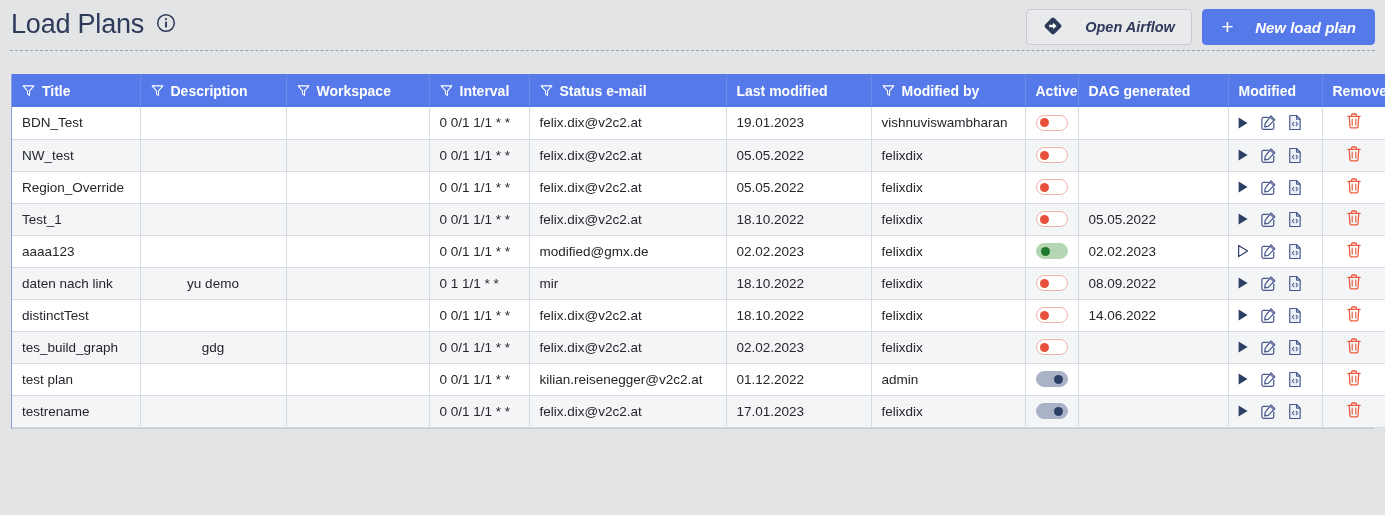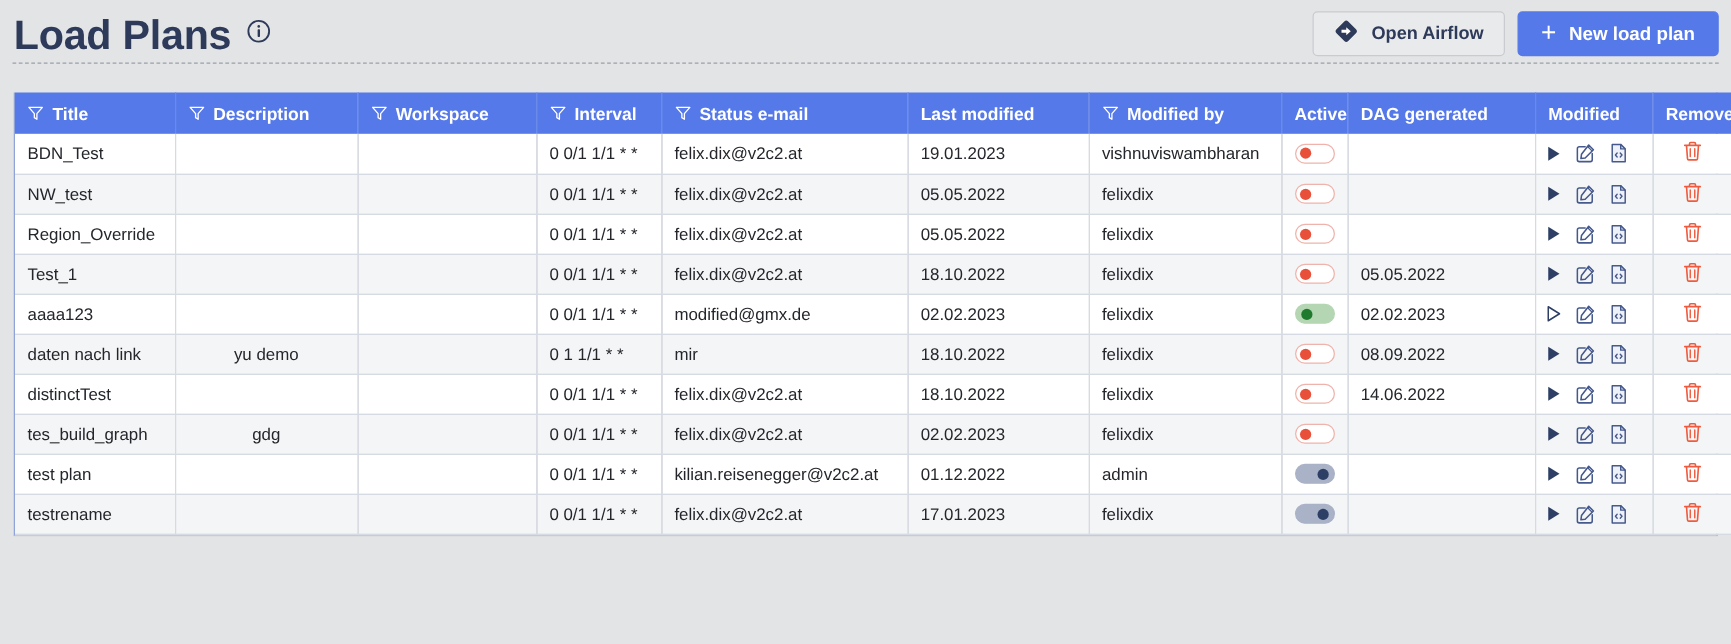--- a/index.html
+++ b/index.html
@@ -14,33 +14,33 @@
 
   
   .page-header {
     position:absolute; left:0; top:0; width:1385px; height:50px;
   }
   .title-wrap {
     position:absolute; left:11px; top:11px;
     display:flex; align-items:center; gap:12px;
   }
   .page-title {
-    font-size:33px; font-weight:bold; color:#2e3a59;
+    font-size:27px; font-weight:normal; color:#2e3a59;
     letter-spacing:-0.2px; line-height:1;
   }
   .info-icon { display:block; }
 
   .header-actions {
     position:absolute; right:10px; top:9px;
     display:flex; align-items:center; gap:10px;
   }
   .btn {
     height:36px; border-radius:4px; display:flex; align-items:center;
-    gap:10px; padding:0 16px; font-size:14.5px; font-weight:bold;
-    cursor:pointer; white-space:nowrap;
+    gap:22px; padding:0 16px; font-size:14.5px; font-weight:bold;
+    cursor:pointer; white-space:nowrap;font-style:italic;
   }
   .btn-secondary {
     background:#e9eaec; border:1px solid #c9cbd0; color:#2e3a59;
   }
   .btn-primary {
     background:#5579e8; border:1px solid #5579e8; color:#ffffff;
     font-size:15px; padding:0 18px;
   }
   .plus-icon { font-size:21px; font-weight:400; line-height:1; margin-top:-2px;}
 

